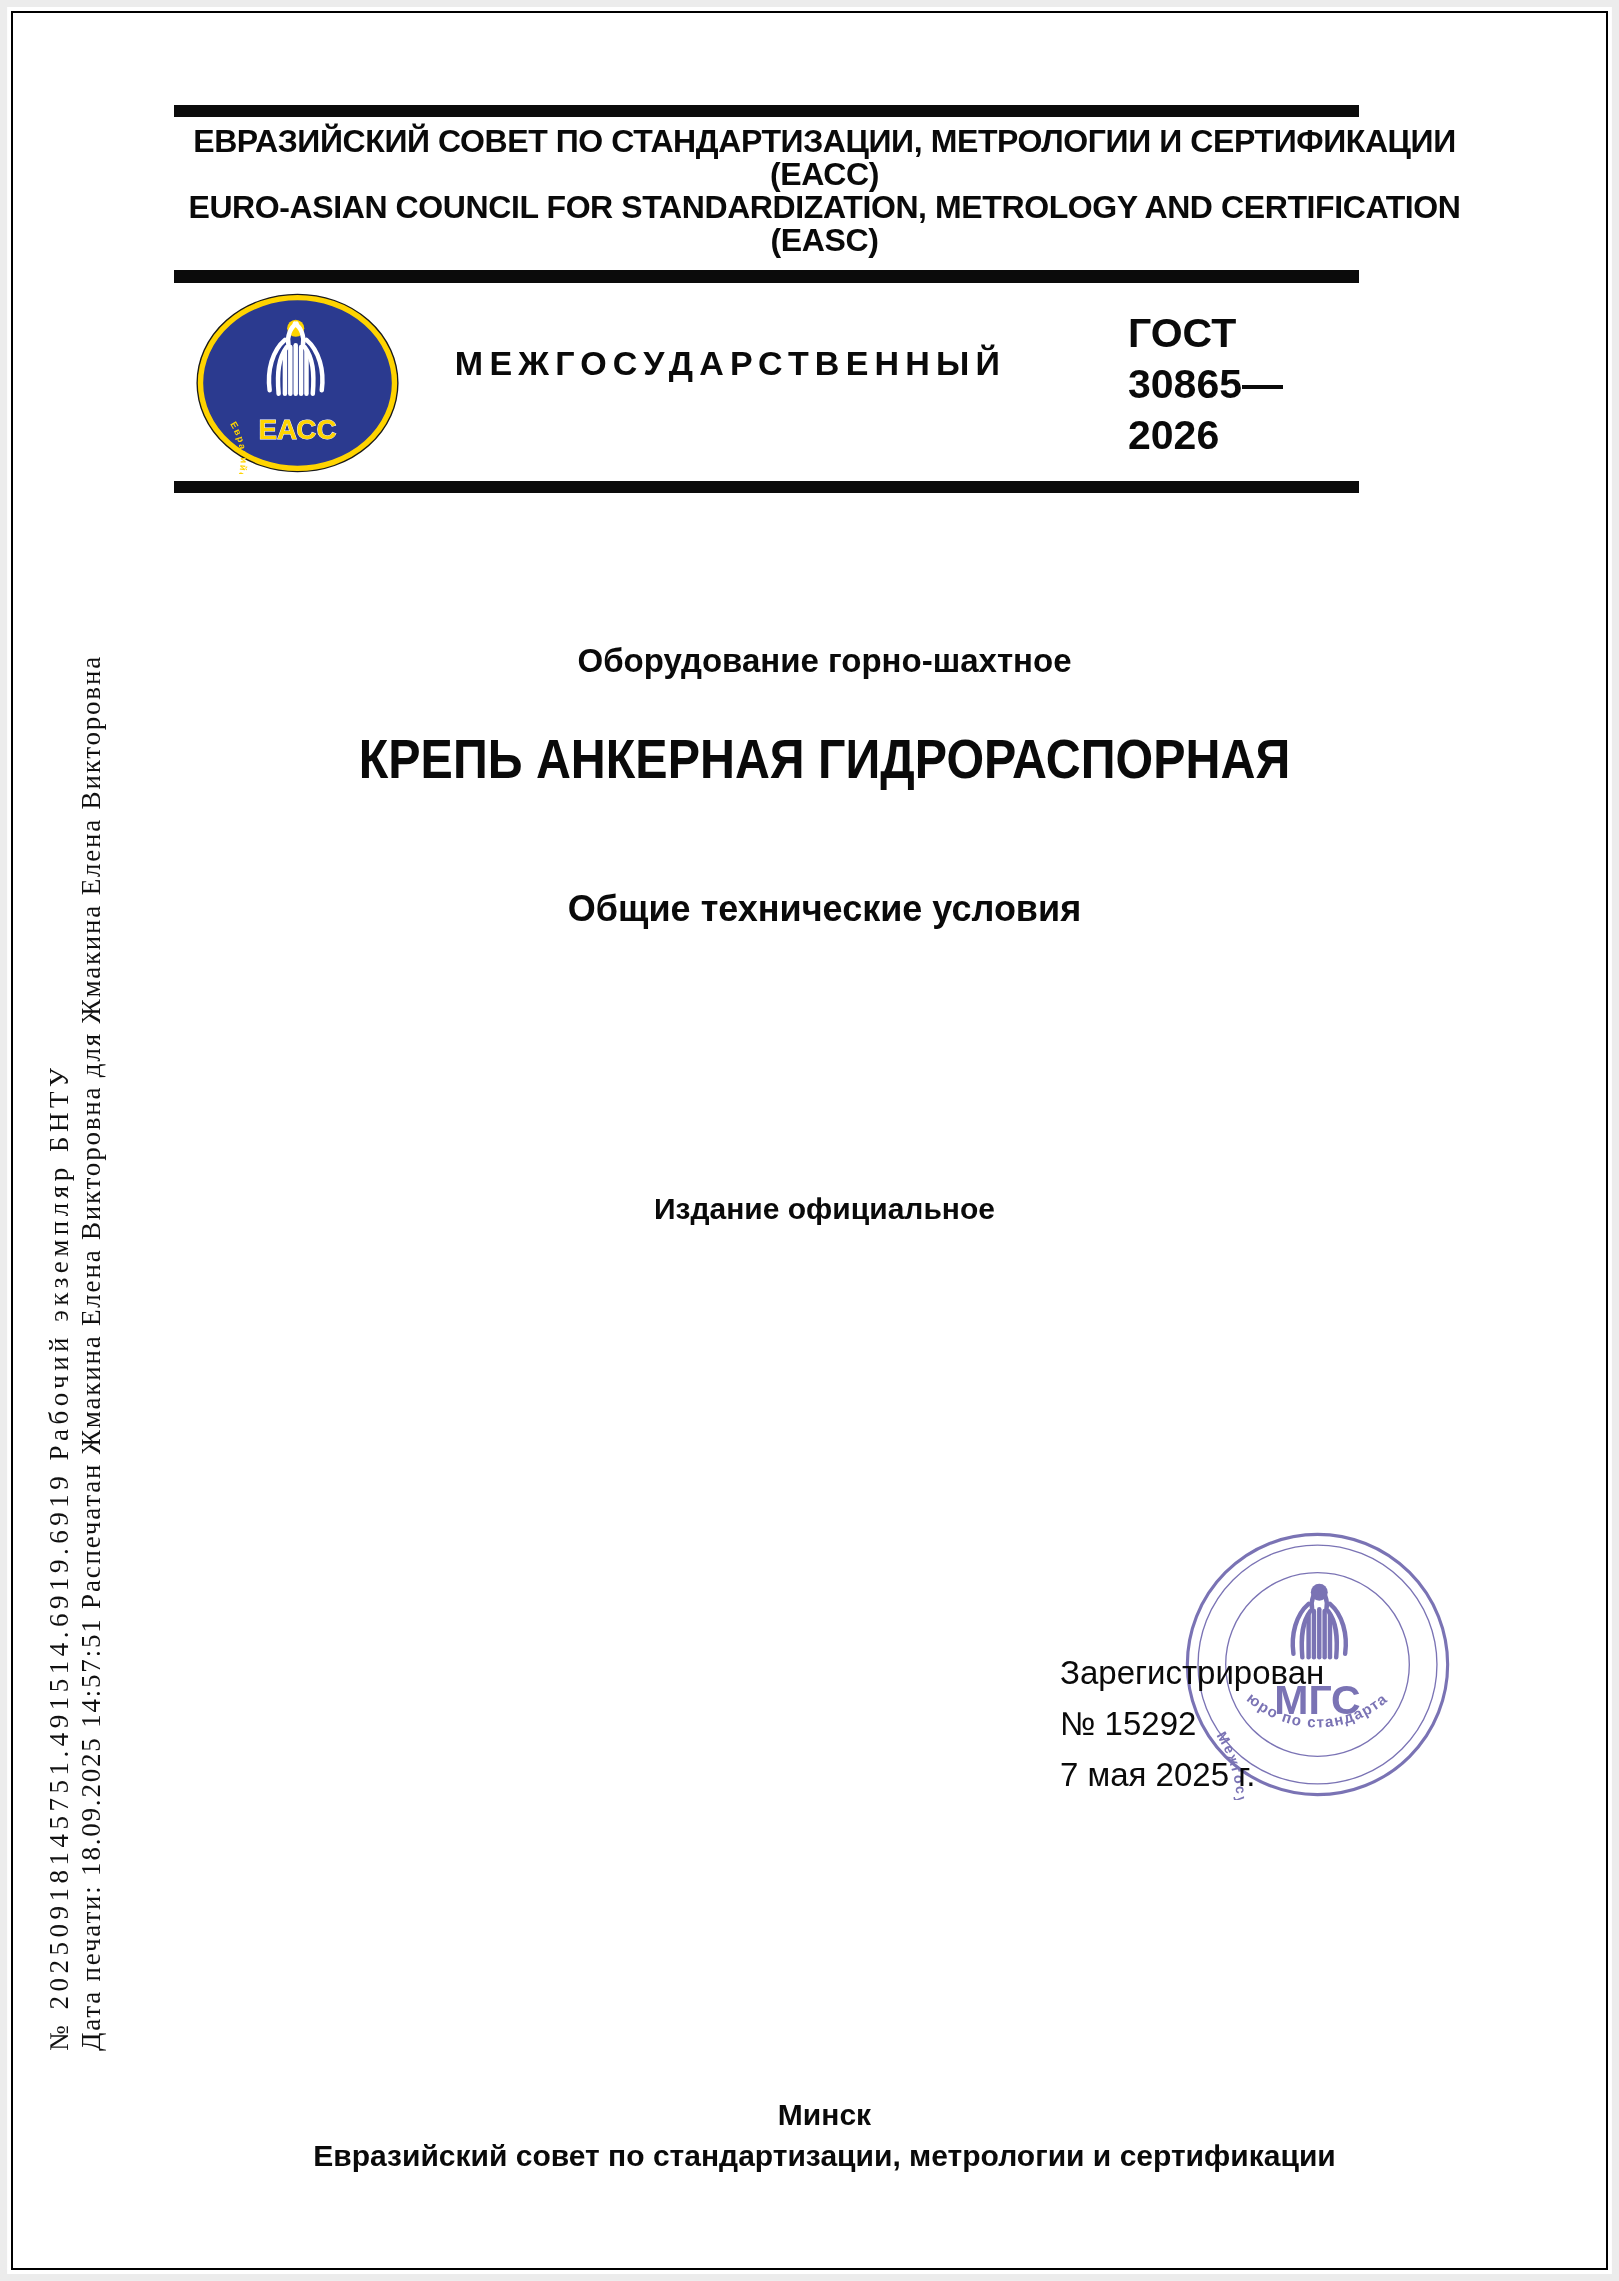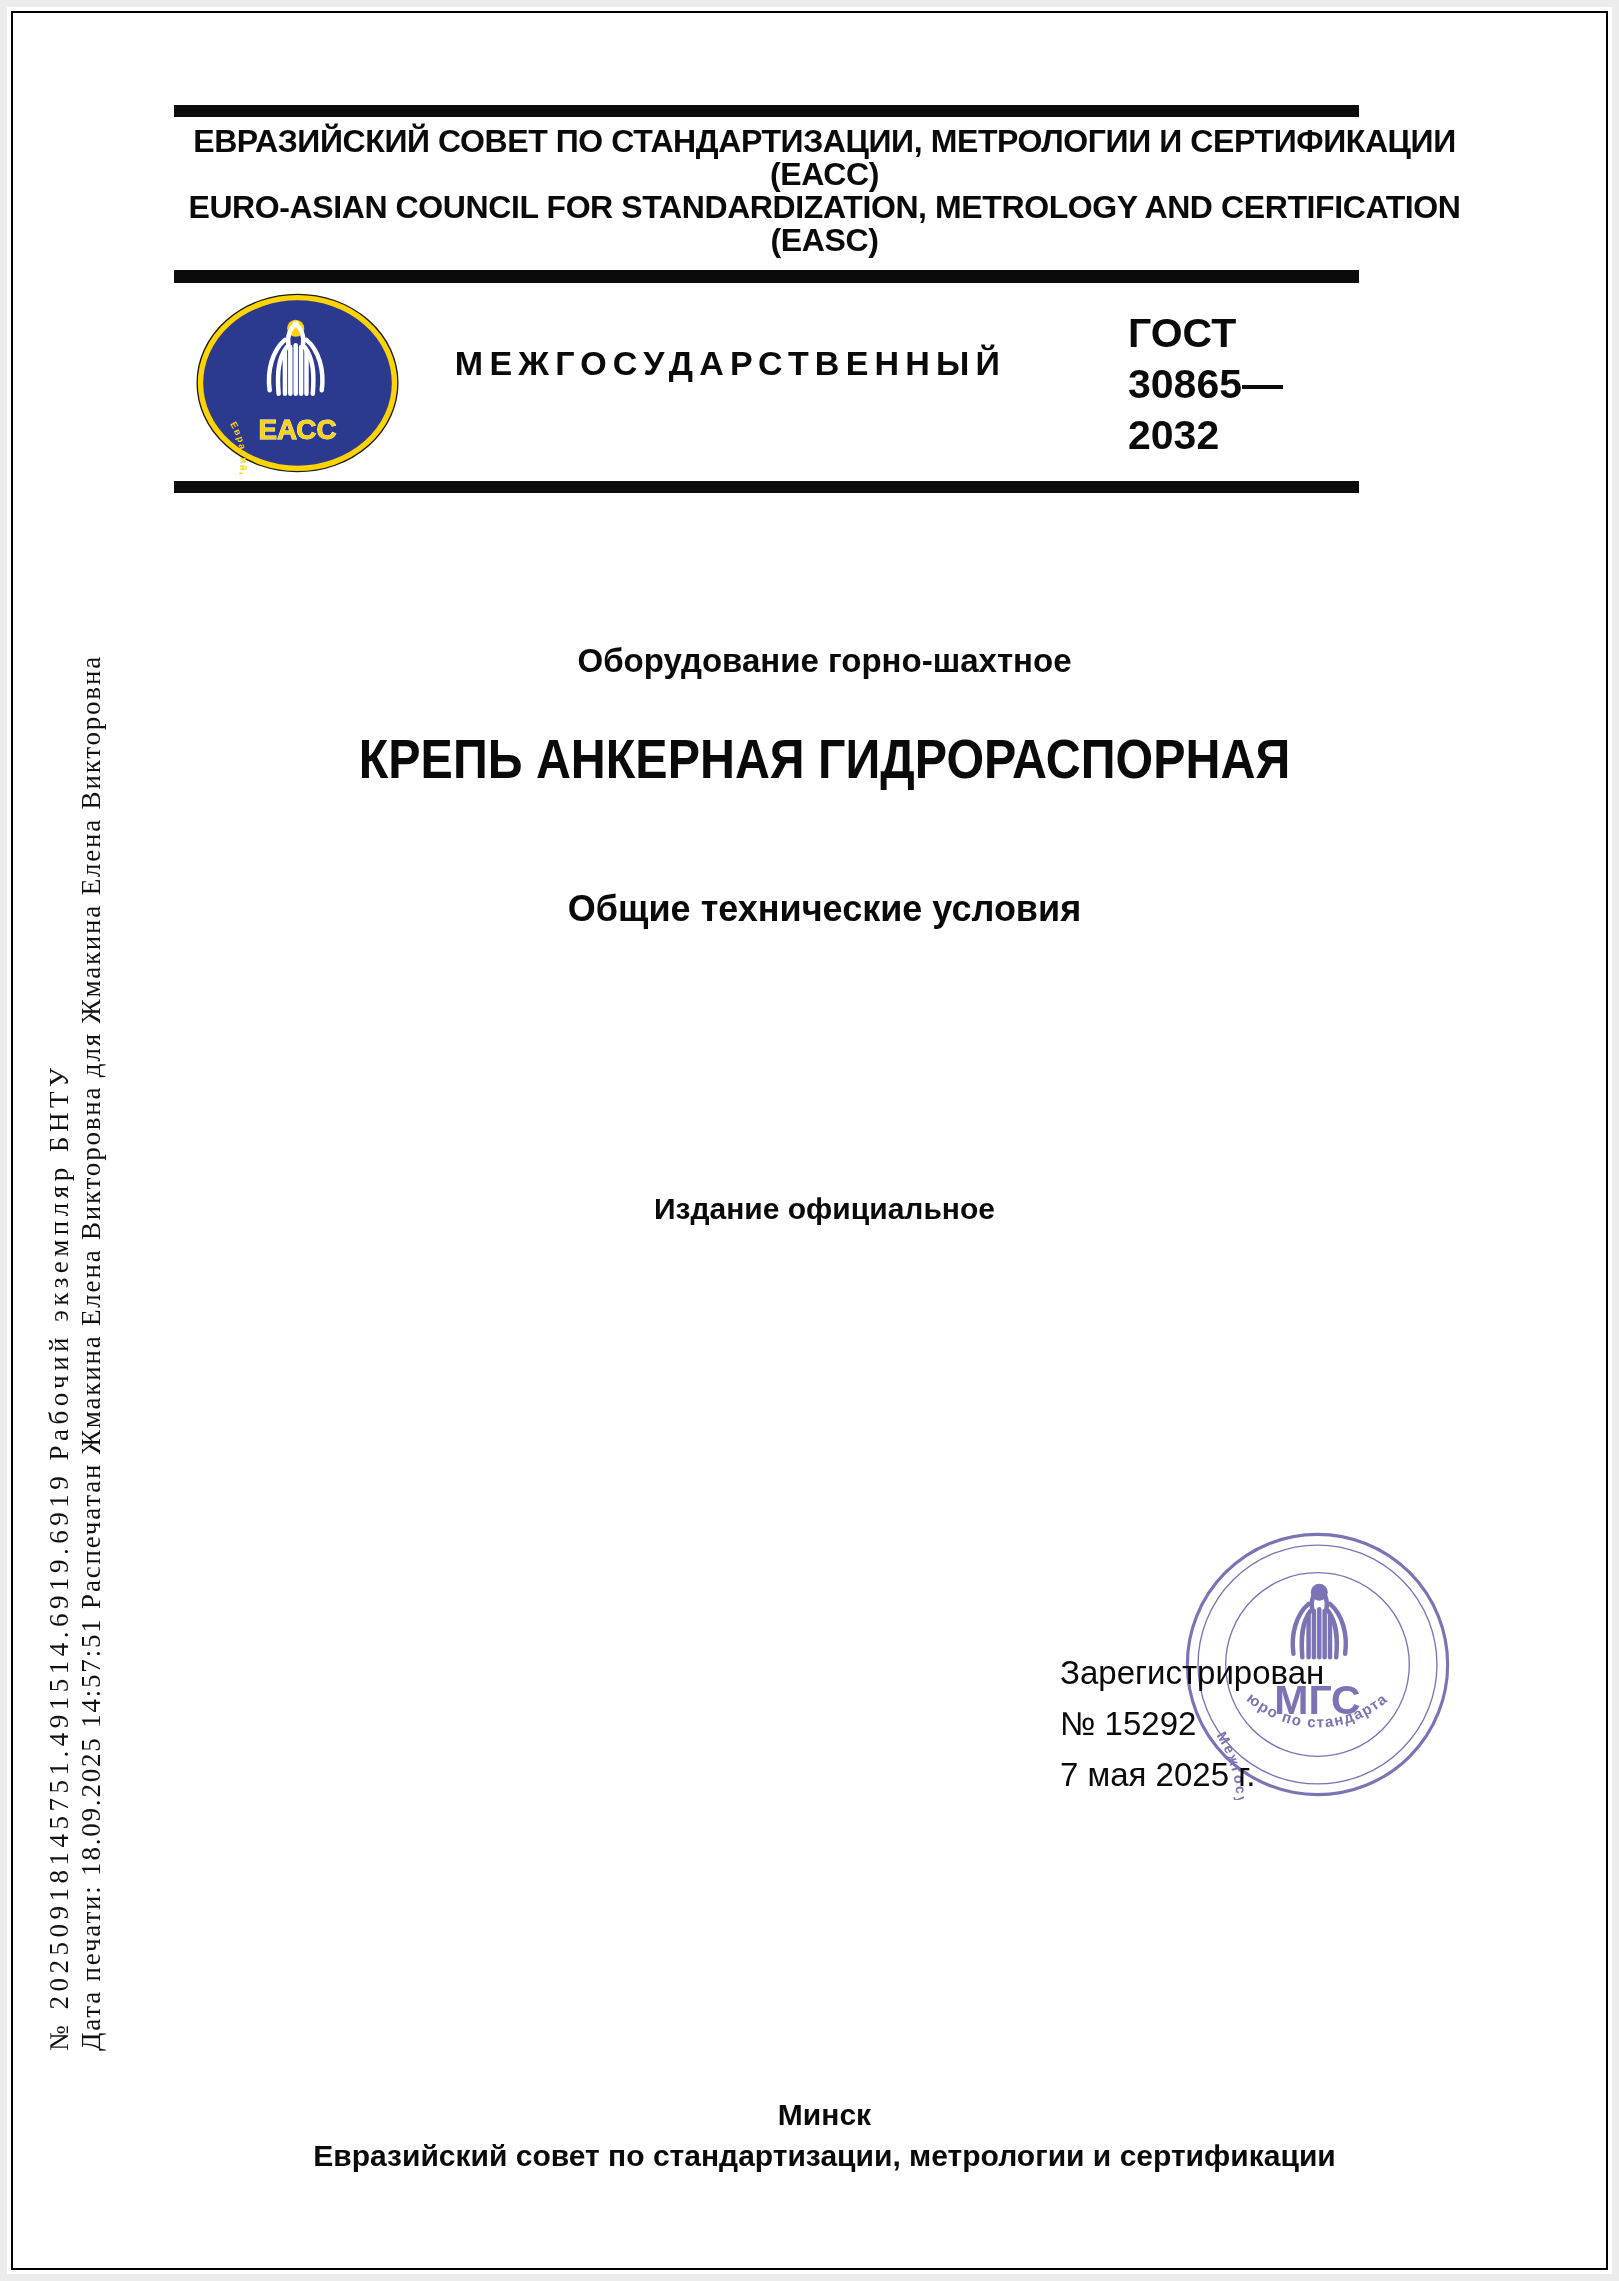--- a/index.html
+++ b/index.html
@@ -99,21 +99,21 @@
     </svg>
   </div>
 
   <div class="mid-text">
     <div>МЕЖГОСУДАРСТВЕННЫЙ</div>
   </div>
 
   <div class="gost">
     <div>ГОСТ</div>
     <div>30865—</div>
-    <div>2032</div>
+    <div>2026</div>
   </div>
 
   <div class="bar bar3"></div>
 
   <div class="centered title-subject">Оборудование горно-шахтное</div>
   <div class="centered title-main">КРЕПЬ АНКЕРНАЯ ГИДРОРАСПОРНАЯ</div>
   <div class="centered title-sub">Общие технические условия</div>
 
   <div class="centered edition">Издание официальное</div>
 

